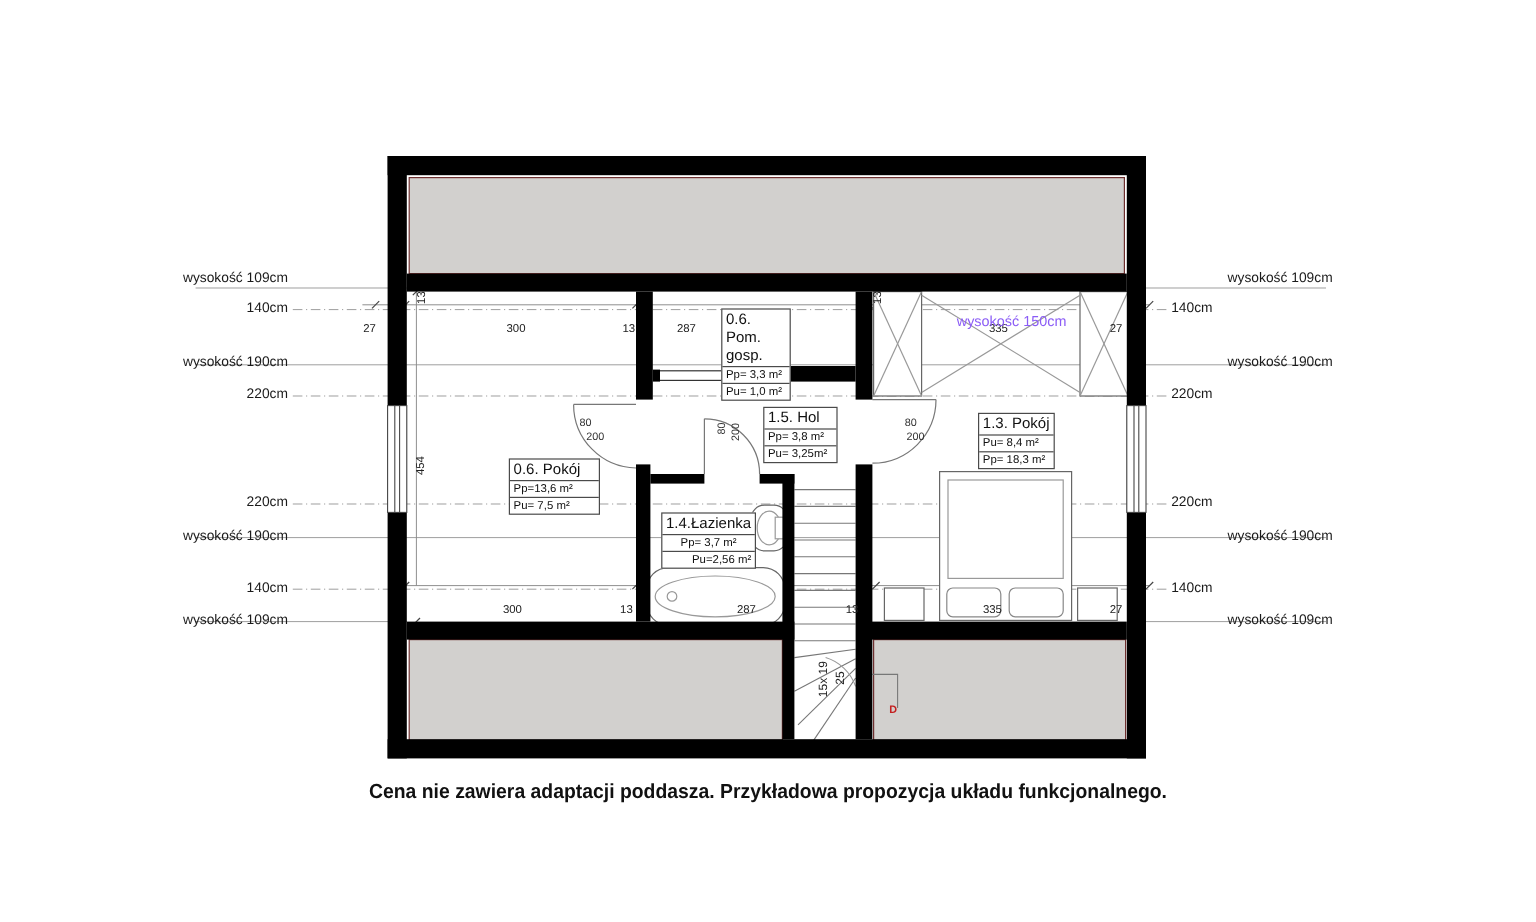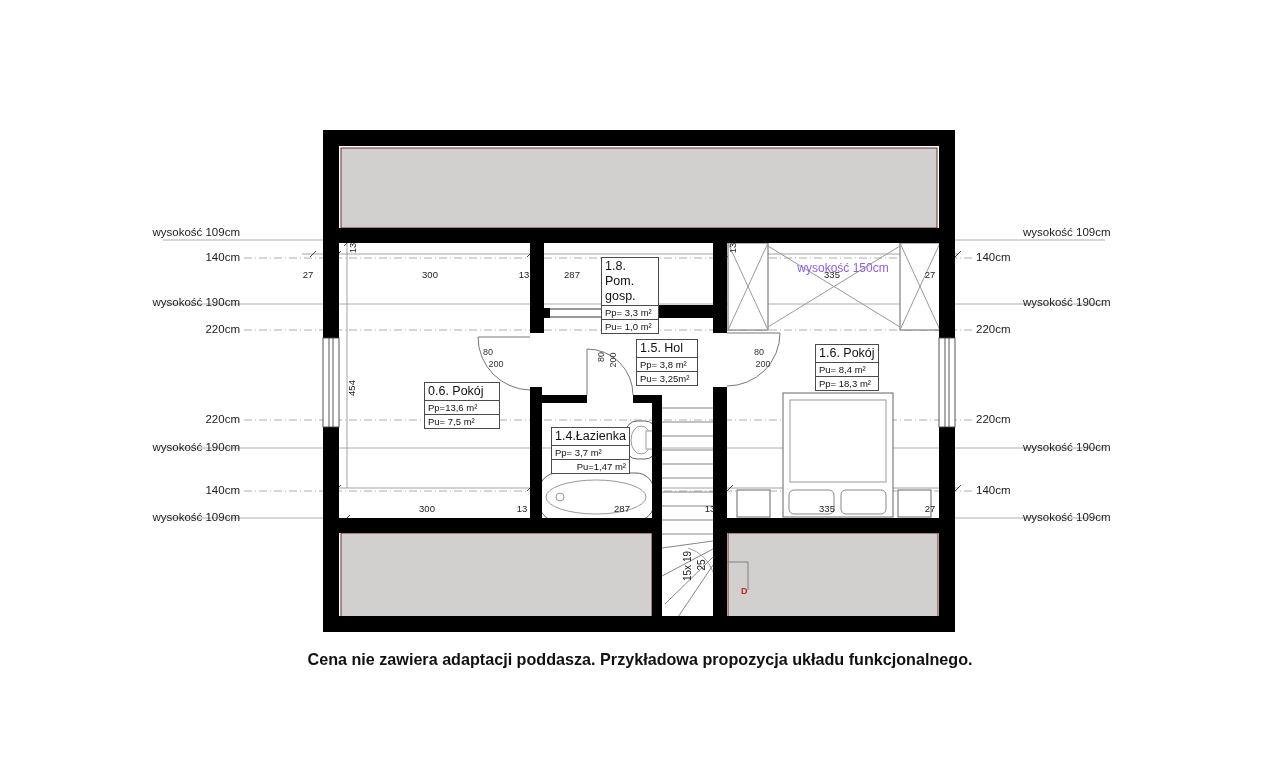--- a/index.html
+++ b/index.html
@@ -235,33 +235,33 @@
   <div class="lbl marker-d" style="left:741px;top:586px">D</div>
 
   <div class="lbl attic-note" style="left:843px;top:261px">wysokość 150cm</div>
 
   <div class="rbox" style="left:424px;top:382px;width:74px">
     <div class="t">0.6. Pokój</div>
     <div class="a">Pp=13,6 m²</div>
     <div class="a">Pu=  7,5 m²</div>
   </div>
   <div class="rbox" style="left:601px;top:257px;width:56px">
-    <div class="t" style="white-space:normal">1.8. Pom. gosp.</div>
+    <div class="t" style="white-space:normal">0.6. Pom. gosp.</div>
     <div class="a">Pp= 3,3 m²</div>
     <div class="a">Pu= 1,0 m²</div>
   </div>
   <div class="rbox" style="left:815px;top:344px;width:62px">
-    <div class="t">1.6. Pokój</div>
+    <div class="t">1.3. Pokój</div>
     <div class="a">Pu=  8,4 m²</div>
     <div class="a">Pp=  18,3 m²</div>
   </div>
   <div class="rbox" style="left:551px;top:427px;width:77px">
     <div class="t">1.4.Łazienka</div>
-    <div class="a" style="text-align:left">Pp= 3,7 m²</div>
-    <div class="a" style="text-align:right">Pu=1,47 m²</div>
+    <div class="a" style="text-align:center">Pp= 3,7 m²</div>
+    <div class="a" style="text-align:right">Pu=2,56 m²</div>
   </div>
   <div class="rbox" style="left:636px;top:339px;width:60px">
     <div class="t">1.5. Hol</div>
     <div class="a">Pp= 3,8 m²</div>
     <div class="a">Pu= 3,25m²</div>
   </div>
 
   <div class="caption">Cena nie zawiera adaptacji poddasza. Przykładowa propozycja układu funkcjonalnego.</div>
 
 </div>

